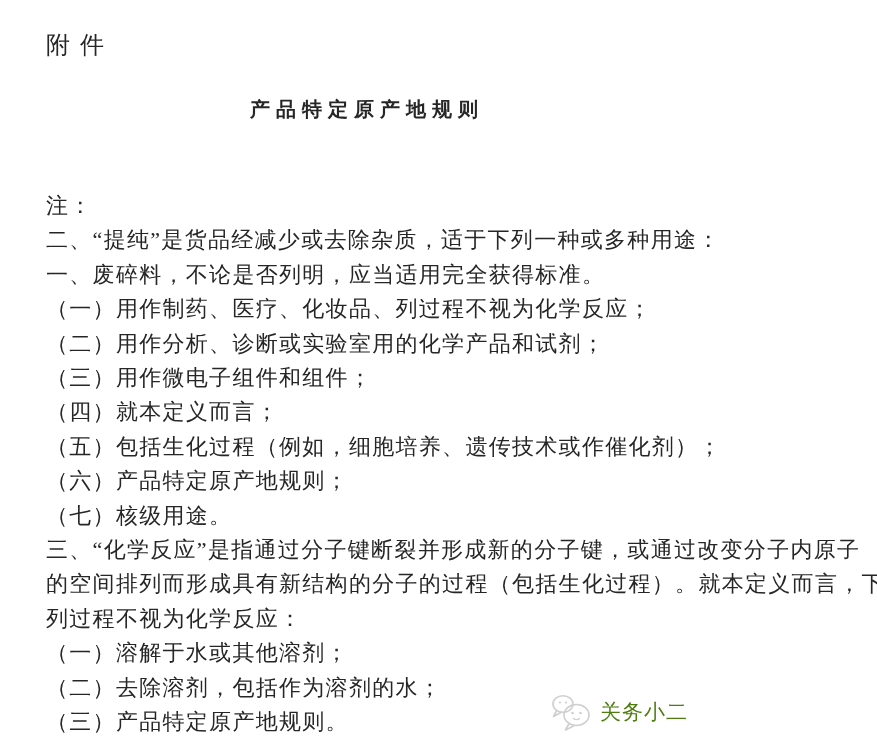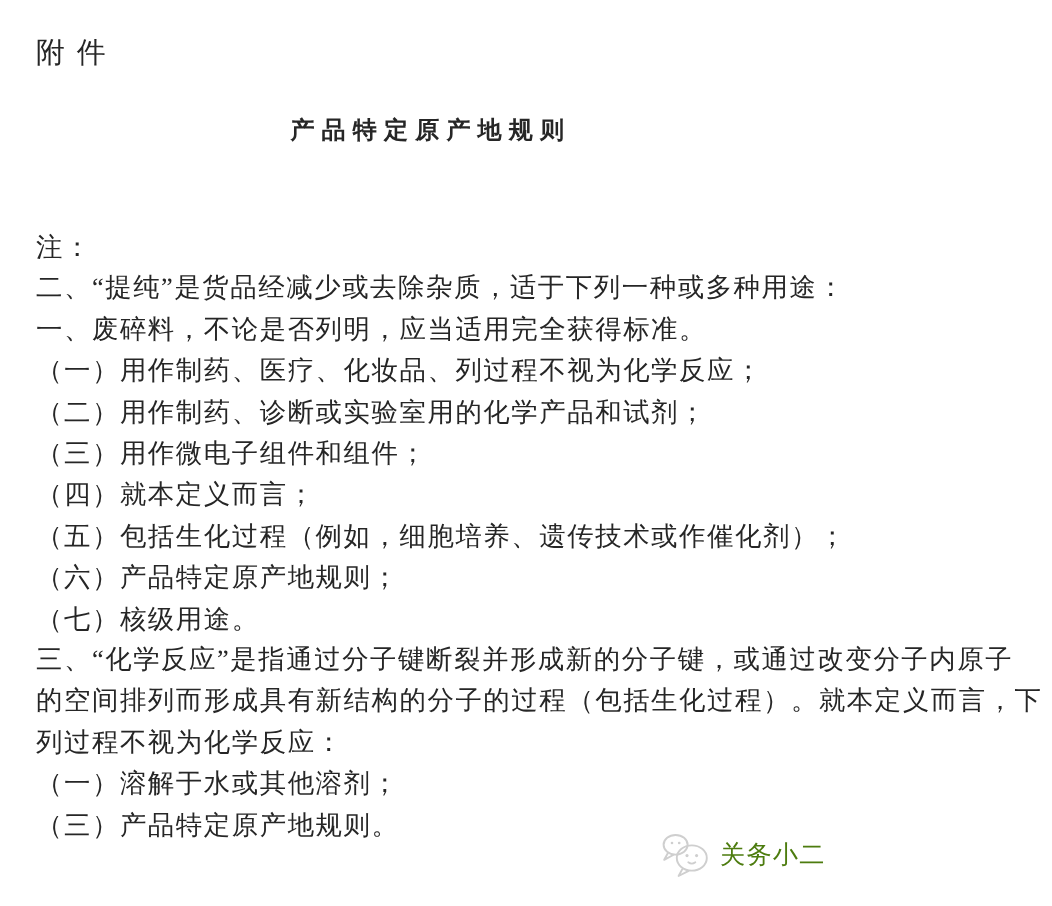--- a/index.html
+++ b/index.html
@@ -8,21 +8,21 @@
     height: 755px;
     background: #ffffff;
     font-family: "Liberation Serif", "DejaVu Serif", serif;
     color: #262626;
     overflow: hidden;
   }
   .page {
     position: relative;
     width: 718px;
     height: 755px;
-    padding: 30px 30px 0 30px;
+    padding: 30px 30px 0 46px;
   }
   .attachment-label {
     font-size: 24px;
     letter-spacing: 10px;
     line-height: 30px;
   }
   .doc-title {
     margin-top: 33px;
     text-align: center;
     font-size: 20px;
@@ -63,30 +63,31 @@
 
   <div class="attachment-label">附件</div>
 
   <div class="doc-title">产品特定原产地规则</div>
 
   <div class="doc-body">
     <div class="doc-line">注：</div>
     <div class="doc-line">二、“提纯”是货品经减少或去除杂质，适于下列一种或多种用途：</div>
     <div class="doc-line">一、废碎料，不论是否列明，应当适用完全获得标准。</div>
     <div class="doc-line">（一）用作制药、医疗、化妆品、列过程不视为化学反应；</div>
-    <div class="doc-line">（二）用作制药、诊断或实验室用的化学产品和试剂；</div>
+    <div class="doc-line">（二）用作分析、诊断或实验室用的化学产品和试剂；</div>
     <div class="doc-line">（三）用作微电子组件和组件；</div>
     <div class="doc-line">（四）就本定义而言；</div>
     <div class="doc-line">（五）包括生化过程（例如，细胞培养、遗传技术或作催化剂）；</div>
     <div class="doc-line">（六）产品特定原产地规则；</div>
     <div class="doc-line">（七）核级用途。</div>
     <div class="doc-line">三、“化学反应”是指通过分子键断裂并形成新的分子键，或通过改变分子内原子</div>
     <div class="doc-line">的空间排列而形成具有新结构的分子的过程（包括生化过程）。就本定义而言，下</div>
     <div class="doc-line">列过程不视为化学反应：</div>
     <div class="doc-line">（一）溶解于水或其他溶剂；</div>
+    <div class="doc-line">（二）去除溶剂，包括作为溶剂的水；</div>
     <div class="doc-line">（三）产品特定原产地规则。</div>
   </div>
 
   <div class="watermark">
     <span>
       <svg class="wm-icon" width="42" height="38" viewBox="0 0 42 38">
         <g fill="none" stroke="#cfcfcf" stroke-width="1.6" stroke-linecap="round" stroke-linejoin="round">
           <ellipse cx="13" cy="11" rx="10" ry="8.2"></ellipse>
           <path d="M6.5,18 L3.5,23.5 L11,19.5"></path>
           <ellipse cx="26.5" cy="22" rx="12.5" ry="10.5"></ellipse>

